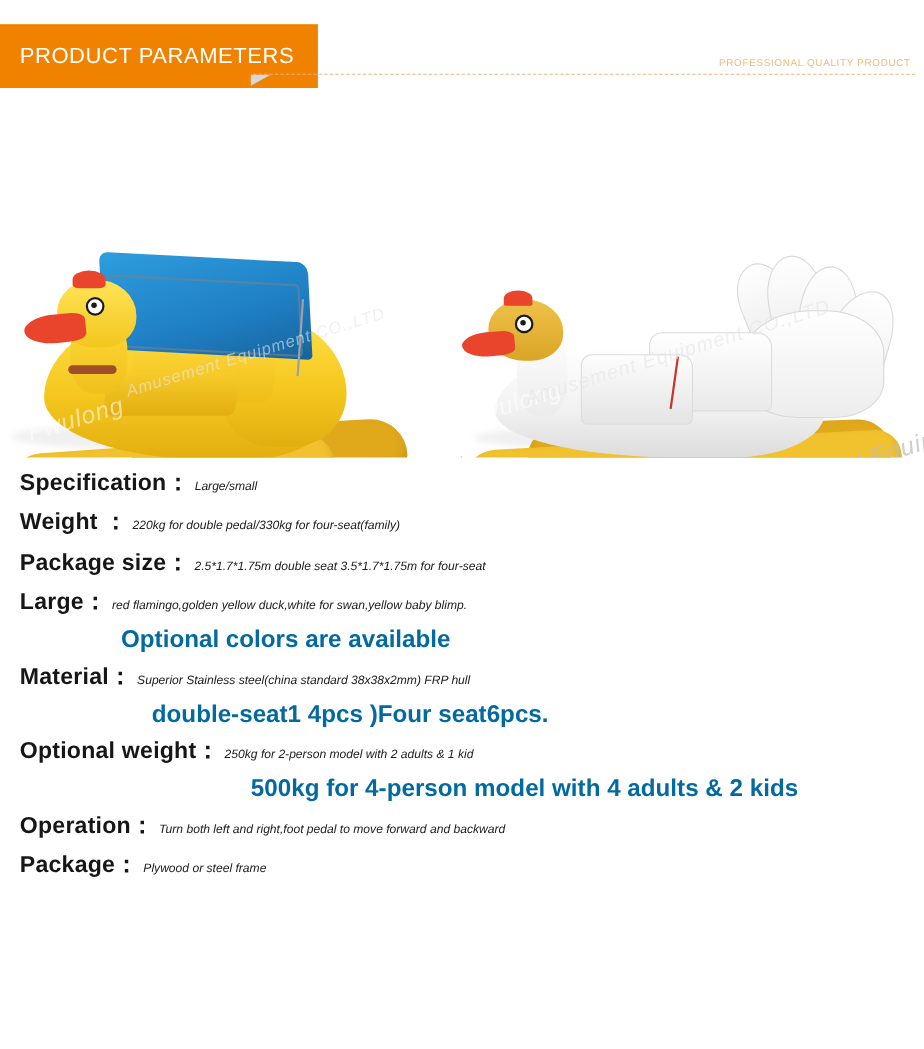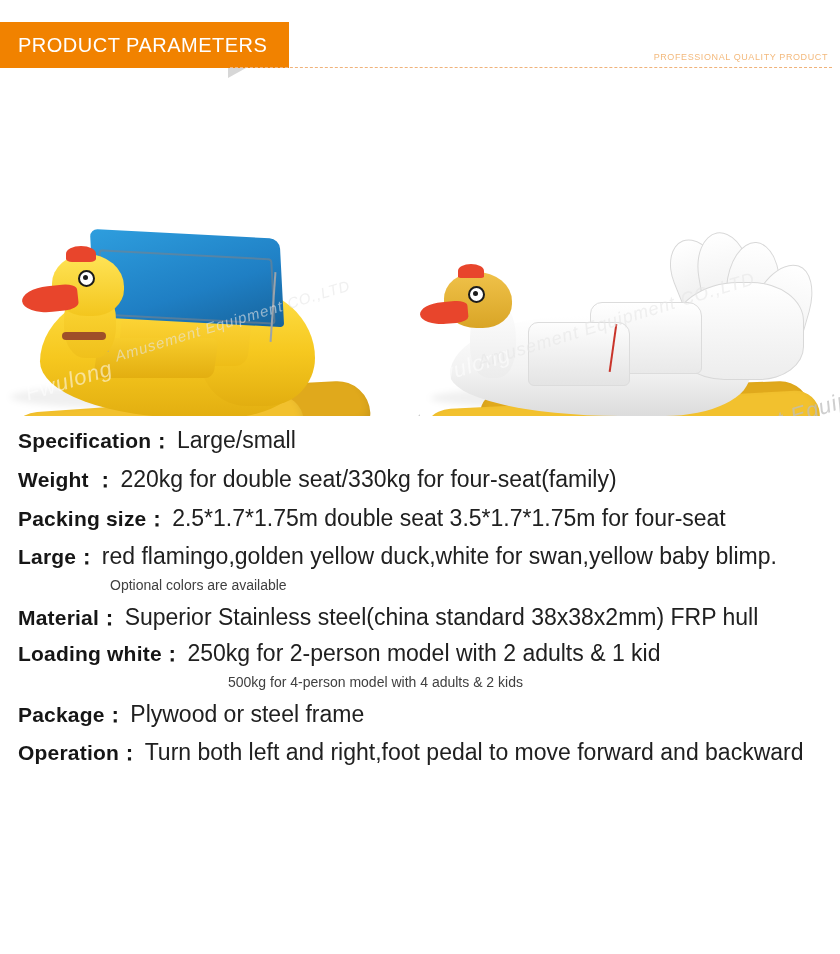--- a/index.html
+++ b/index.html
@@ -17,21 +17,21 @@
 
   
   .header {
     position: relative;
     height: 86px;
   }
   .header-banner {
     position: absolute;
     left: 0;
     top: 22px;
-    height: 46px;
+    height: 58px;
     background: #f18200;
     display: flex;
     align-items: center;
     padding: 0 22px 0 18px;
     box-sizing: border-box;
   }
   .header-banner-text {
     color: #ffffff;
     font-size: 20px;
     letter-spacing: 0.5px;
@@ -186,28 +186,30 @@
     margin-bottom: 10px;
     line-height: 1.25;
   }
   .spec-label {
     font-size: 21px;
     font-weight: bold;
     color: #161616;
     letter-spacing: 0.2px;
   }
   .spec-value {
-    font-size: 23px;
+    font-size: 11px;
     color: #202020;
+    font-style: italic;
   }
   .spec-cont {
     display: block;
-    font-size: 14px;
-    color: #404040;
+    font-size: 22px;
+    color: #0369a1;
     margin-top: 6px;
+    font-weight: bold;
   }
   .indent-1 { padding-left: 92px; }
   .indent-2 { padding-left: 120px; }
   .indent-3 { padding-left: 210px; }
   .tight { margin-bottom: 8px; }
 </style>
 </head>
 <body>
 
 <div class="header">
@@ -285,48 +287,49 @@
 
 <div class="specs">
 
   <div class="spec-row">
     <span class="spec-label">Specification：</span>
     <span class="spec-value">Large/small</span>
   </div>
 
   <div class="spec-row">
     <span class="spec-label">Weight ：</span>
-    <span class="spec-value">220kg for double seat/330kg for four-seat(family)</span>
-  </div>
-
-  <div class="spec-row">
-    <span class="spec-label">Packing size：</span>
+    <span class="spec-value">220kg for double pedal/330kg for four-seat(family)</span>
+  </div>
+
+  <div class="spec-row">
+    <span class="spec-label">Package size：</span>
     <span class="spec-value">2.5*1.7*1.75m double seat 3.5*1.7*1.75m for four-seat</span>
   </div>
 
   <div class="spec-row tight">
     <span class="spec-label">Large：</span>
     <span class="spec-value">red  flamingo,golden yellow  duck,white for swan,yellow  baby blimp.</span>
     <span class="spec-cont indent-1">Optional colors are available</span>
   </div>
 
   <div class="spec-row tight">
     <span class="spec-label">Material：</span>
     <span class="spec-value">Superior Stainless steel(china standard 38x38x2mm) FRP hull</span>
+    <span class="spec-cont indent-2">double-seat1 4pcs )Four seat6pcs.</span>
   </div>
 
   <div class="spec-row tight">
-    <span class="spec-label">Loading white：</span>
+    <span class="spec-label">Optional weight：</span>
     <span class="spec-value">250kg for 2-person model with 2 adults &amp; 1 kid</span>
     <span class="spec-cont indent-3">500kg for 4-person model with 4 adults &amp; 2 kids</span>
   </div>
 
   <div class="spec-row">
+    <span class="spec-label">Operation：</span>
+    <span class="spec-value">Turn both left and right,foot pedal to move forward and backward</span>
+  </div>
+
+  <div class="spec-row">
     <span class="spec-label">Package：</span>
     <span class="spec-value">Plywood or steel frame</span>
   </div>
 
-  <div class="spec-row">
-    <span class="spec-label">Operation：</span>
-    <span class="spec-value">Turn both left and right,foot pedal to move forward and backward</span>
-  </div>
-
 </div>
 
 </body></html>

